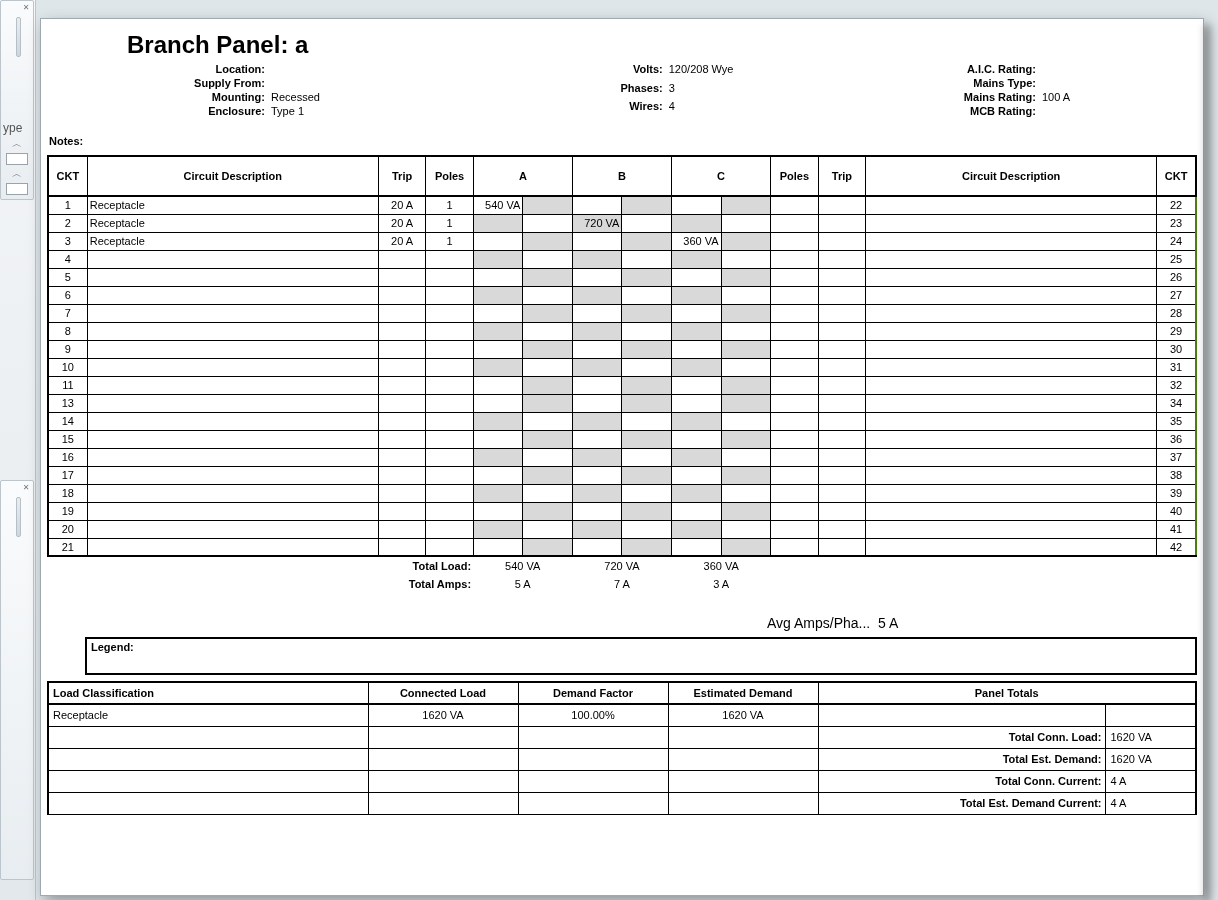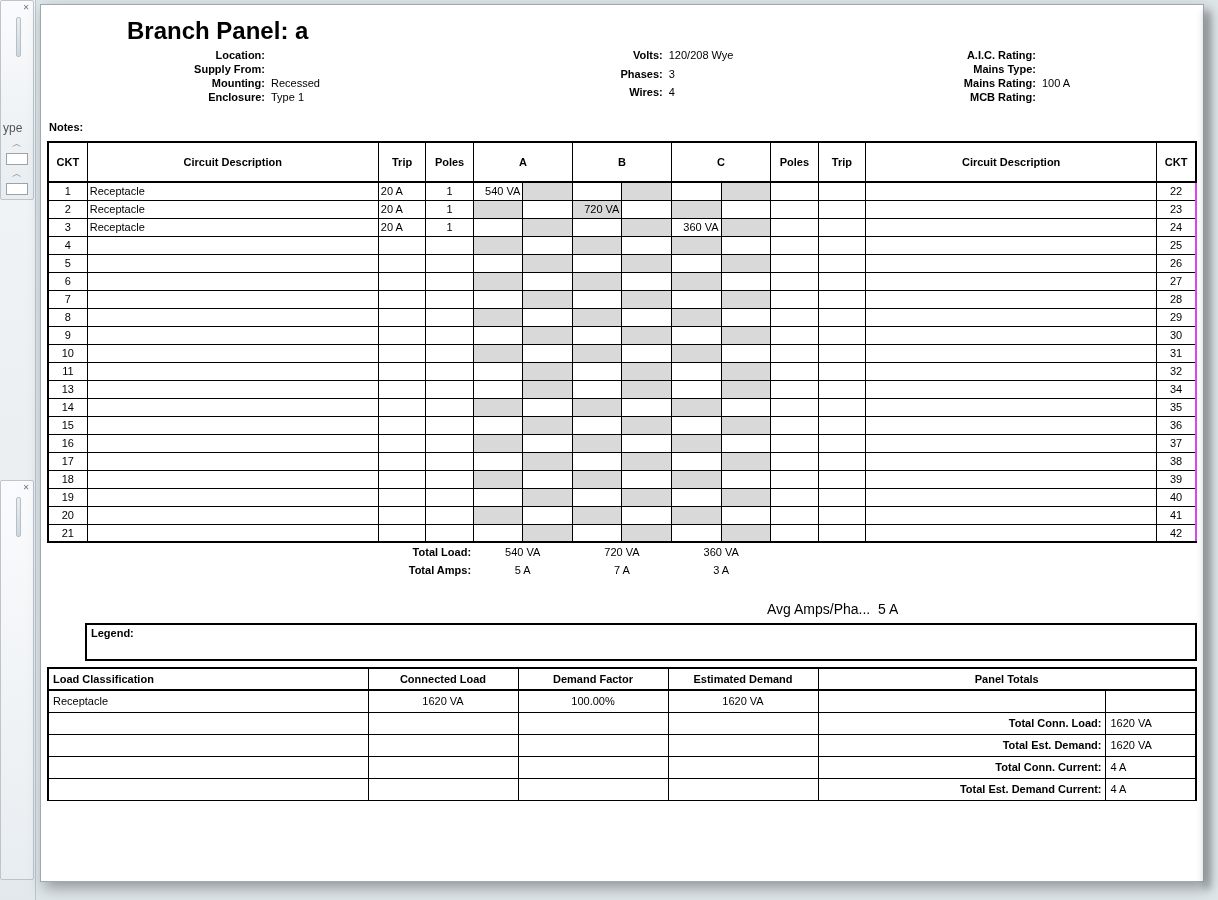--- a/index.html
+++ b/index.html
@@ -39,21 +39,21 @@
     width:10px; height:10px;
     font-size:8px; line-height:10px; text-align:center;
     color:#6c7a85;
   }
   .rail-chev { text-align:center; font-size:10px; color:#555; }
   .rail-box { width:22px; height:12px; border:1px solid #9aa3aa; background:#fff; margin:2px auto; }
 
   
   .paper-wrap {
     position:absolute;
-    left:40px; top:4px;
+    left:40px; top:18px;
     width:1164px; height:878px;
     background:#fff;
     box-shadow: 4px 6px 14px rgba(0,0,0,0.35);
     border:1px solid #9ea9b1;
   }
   .paper-wrap:after{
     content:"";
     position:absolute;
     right:-8px; top:6px; bottom:-8px; width:8px;
     background: rgba(0,0,0,0.18);
@@ -93,28 +93,28 @@
   table.sched th {
     font-weight:bold;
     border-top:2px solid #000;
     border-bottom:2px solid #000;
     height:40px;
   }
   
   table.sched thead tr th:first-child { border-left:2px solid #000; }
   table.sched thead tr th:last-child  { border-right:2px solid #000; }
   table.sched tbody tr td:first-child { border-left:2px solid #000; }
-  table.sched tbody tr td:last-child  { border-right:2px solid #d946ef; }
+  table.sched tbody tr td:last-child  { border-right:2px solid #4d7c0f; }
   table.sched tbody tr:last-child td  { border-bottom:2px solid #000; }
 
   .ckt  { width:38px; text-align:center; }
   .desc { text-align:left; padding-left:4px; }
   .descL { width:282px; }
   .descR { width:282px; }
-  .trip { width:46px; text-align:left; }
+  .trip { width:46px; text-align:center; }
   .poles{ width:46px; text-align:center; }
   .ph   { width:48px; text-align:center; }
   .phval{ text-align:right; padding-right:2px; }
   .shade { background:#d9d9d9; }
 
   .totals-row td { border:none !important; height:20px; }
   .totals-label { text-align:right; font-weight:bold; padding-right:6px; }
   .totals-val { text-align:center; }
 
   .avg-line { text-align:left; font-size:14px; margin:22px 0 4px 720px; }

